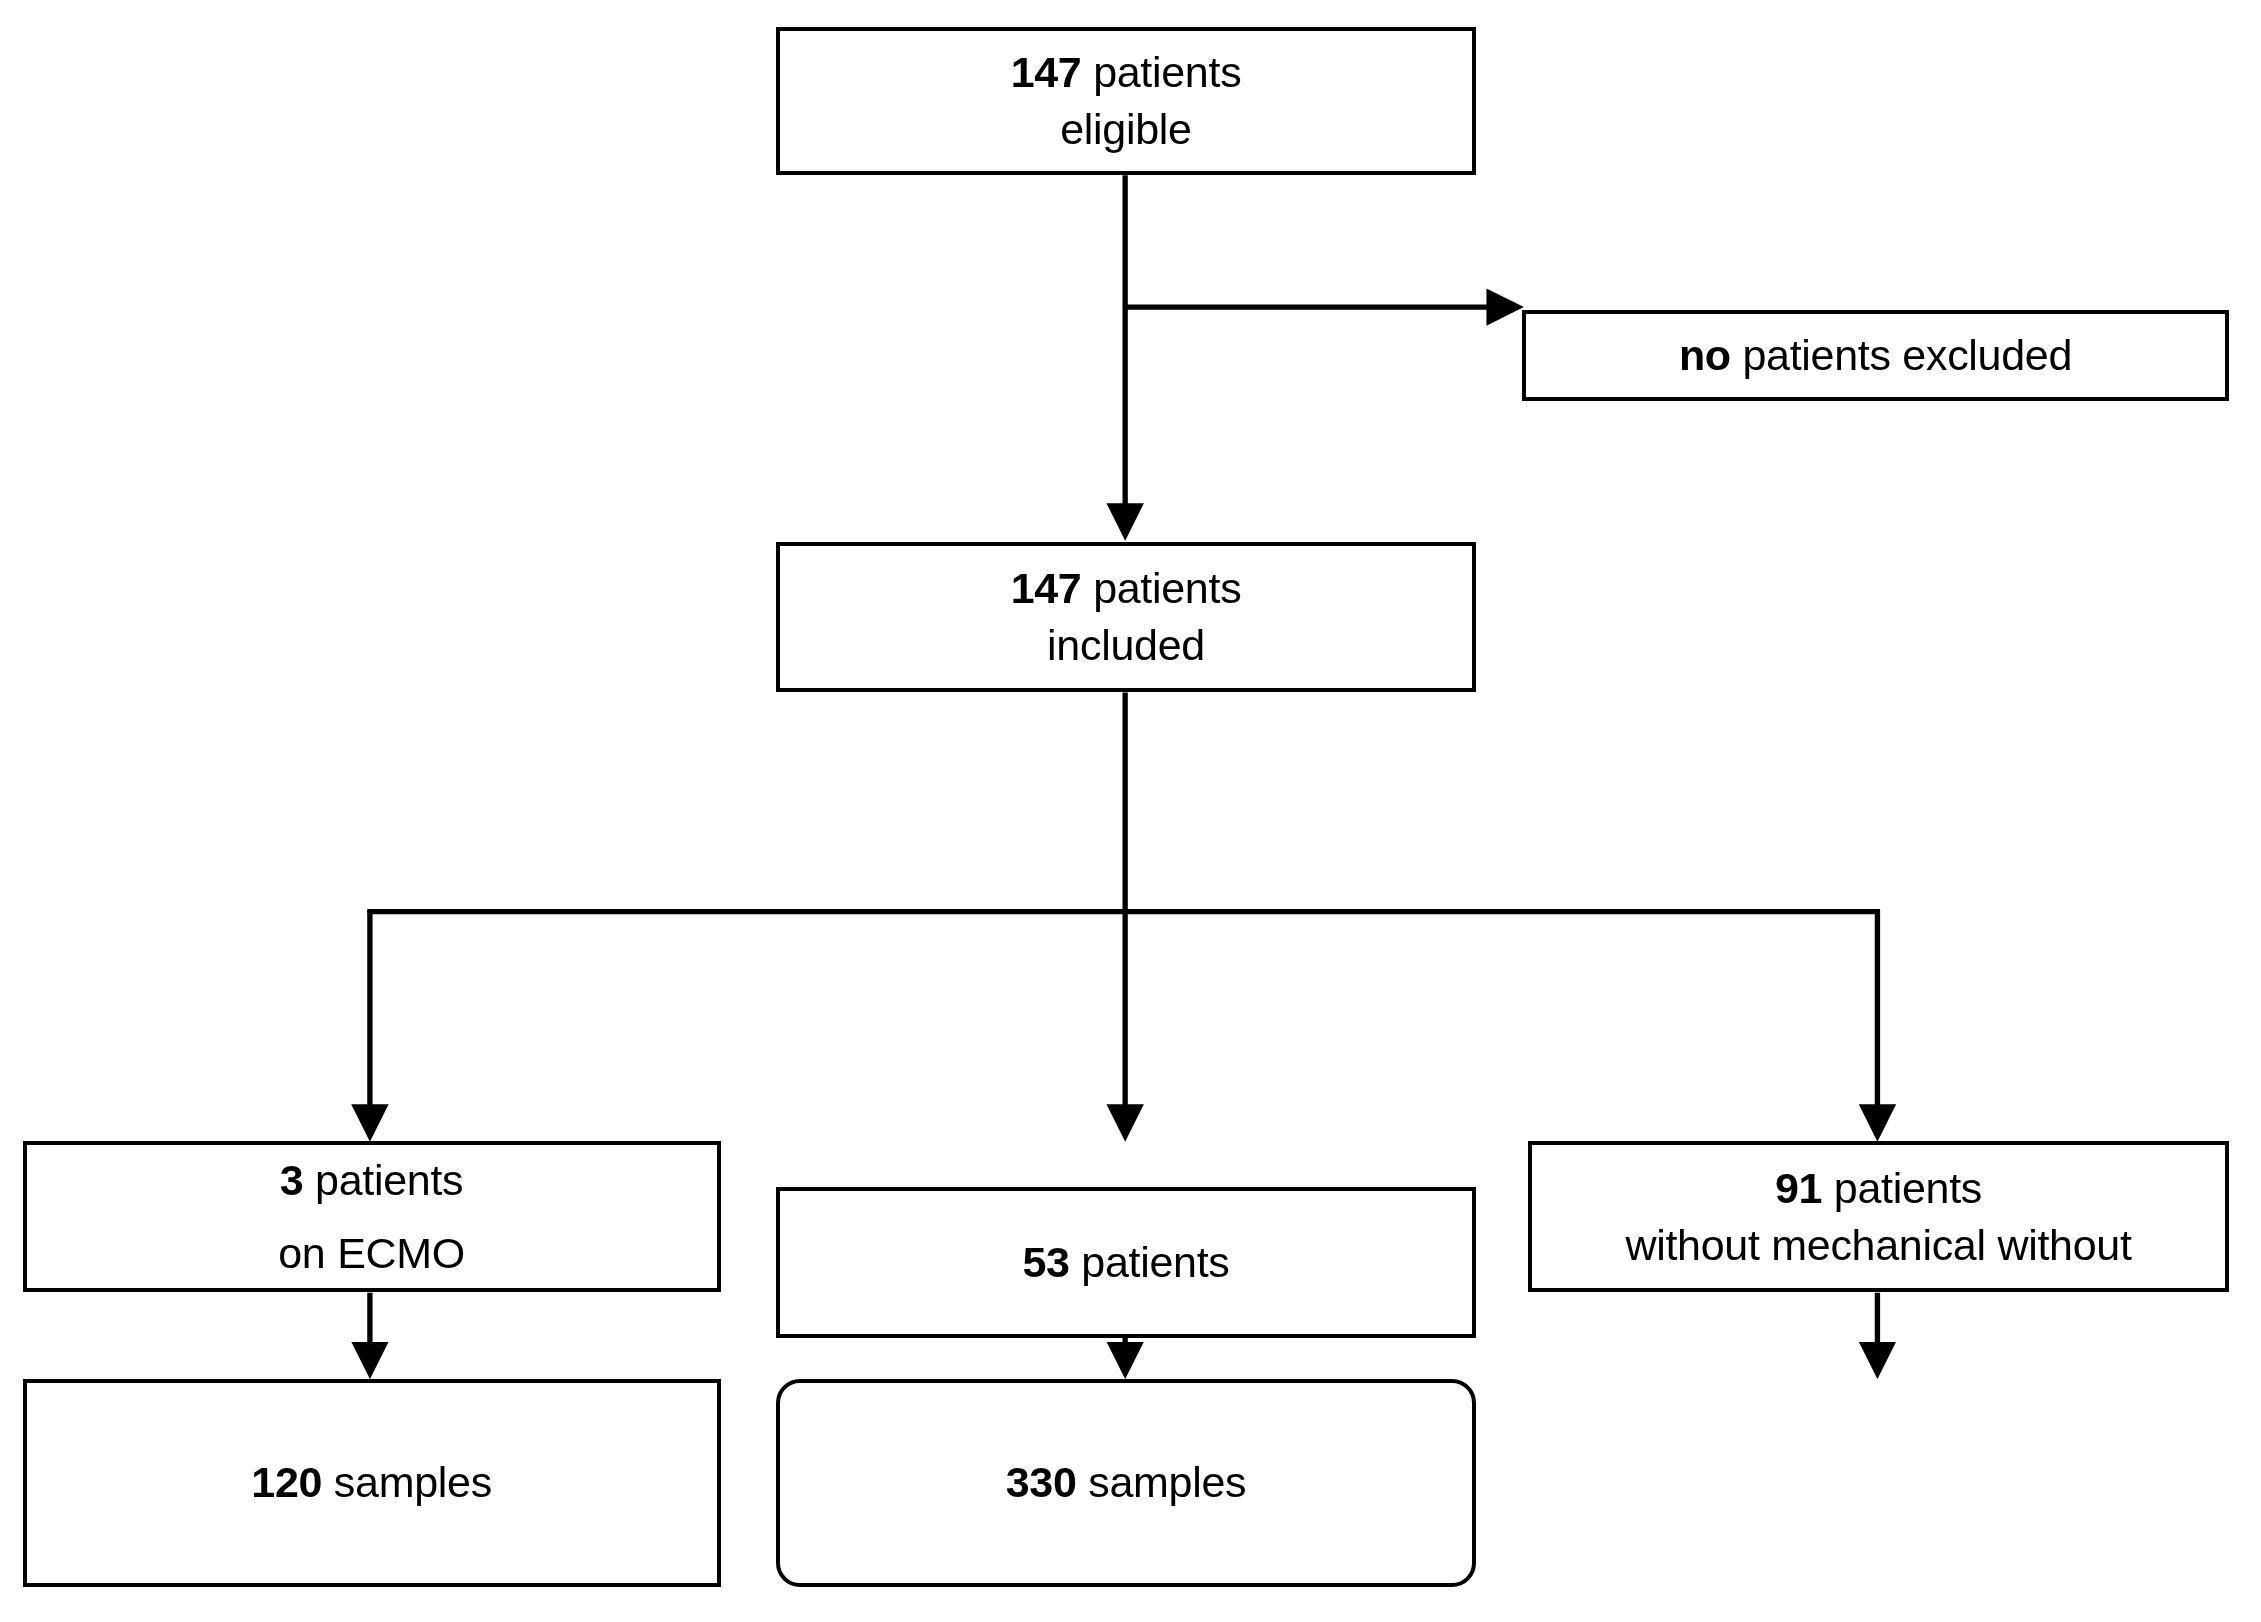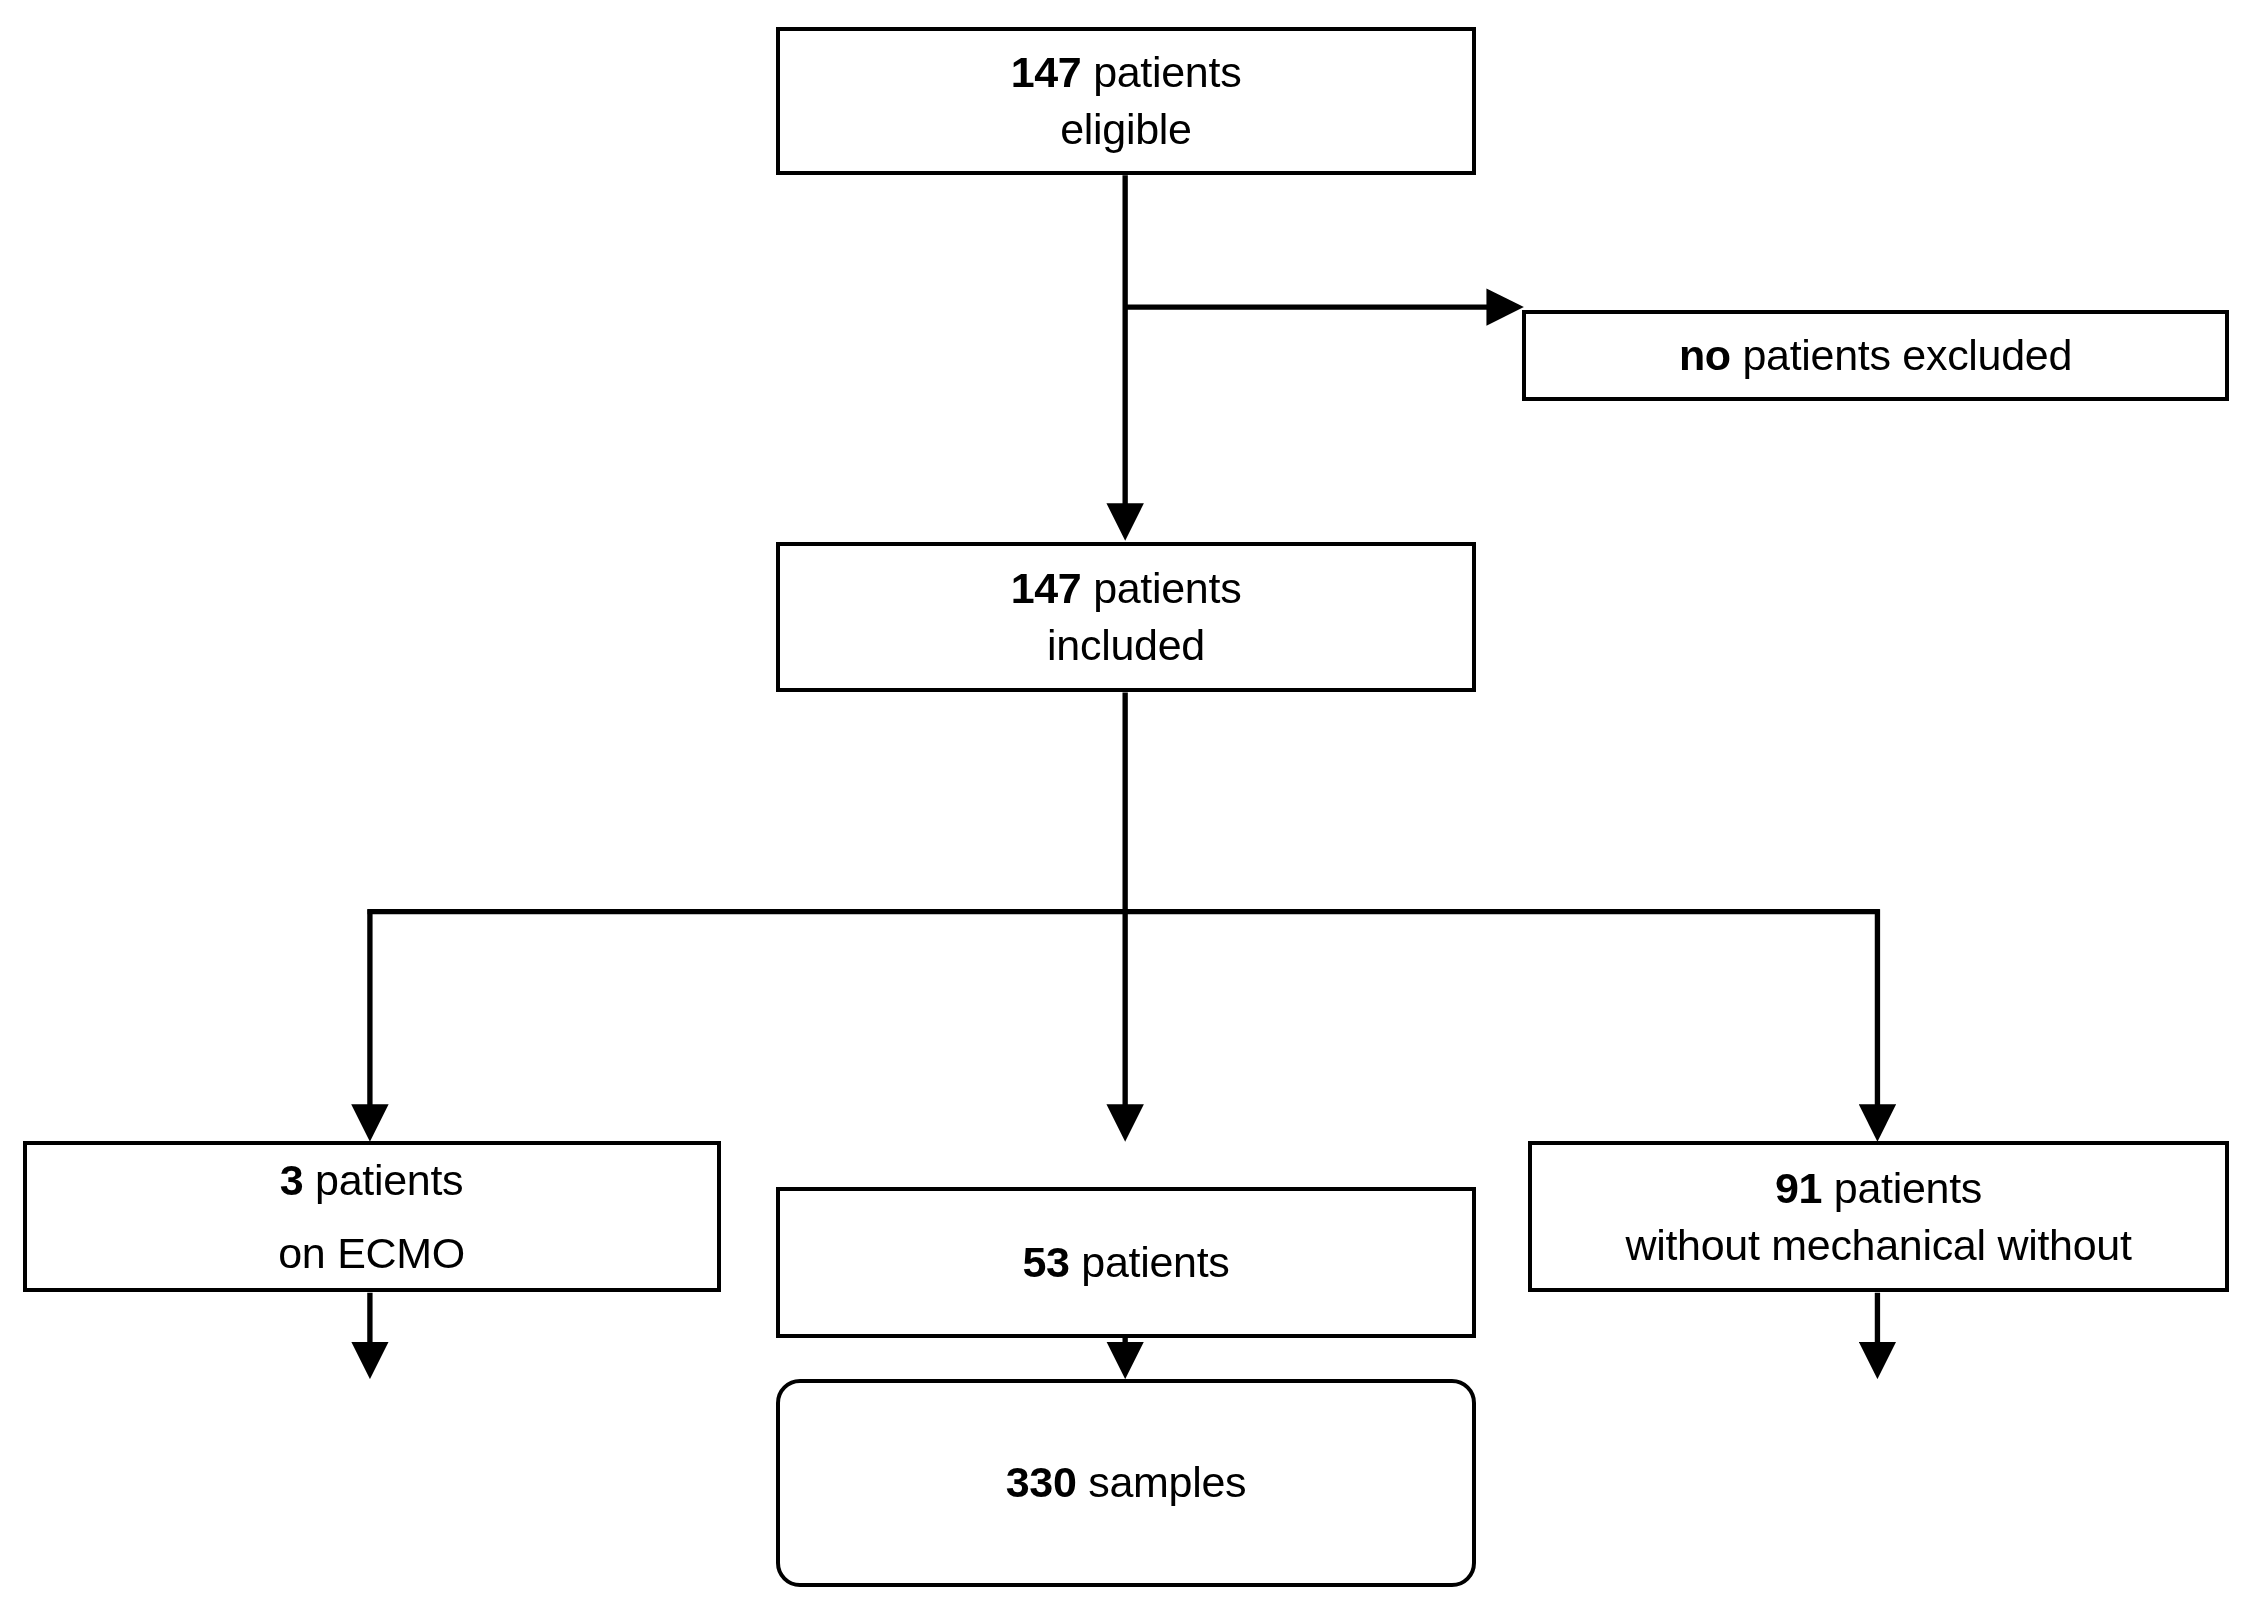--- a/index.html
+++ b/index.html
@@ -97,20 +97,23 @@
 
   <div class="node" style="left:776px; top:1187px; width:700px; height:151px;">
     <span class="line"><span class="num">53</span><span> patients</span></span>
   </div>
 
   <div class="node" style="left:1528px; top:1141px; width:701px; height:151px;">
     <span class="line"><span class="num">91</span><span> patients</span></span>
     <span class="line">without mechanical without</span>
   </div>
 
+  <div class="node samples" style="left:22.6px; top:1379px; width:698px; height:208px;">
+    <span class="line"><span class="num">120</span><span> samples</span></span>
+  </div>
 
   <div class="node samples" style="left:776px; top:1379px; width:700px; height:208px;border-radius:24px;">
     <span class="line"><span class="num">330</span><span> samples</span></span>
   </div>
 
 
 </div>
 
 
 </body></html>

